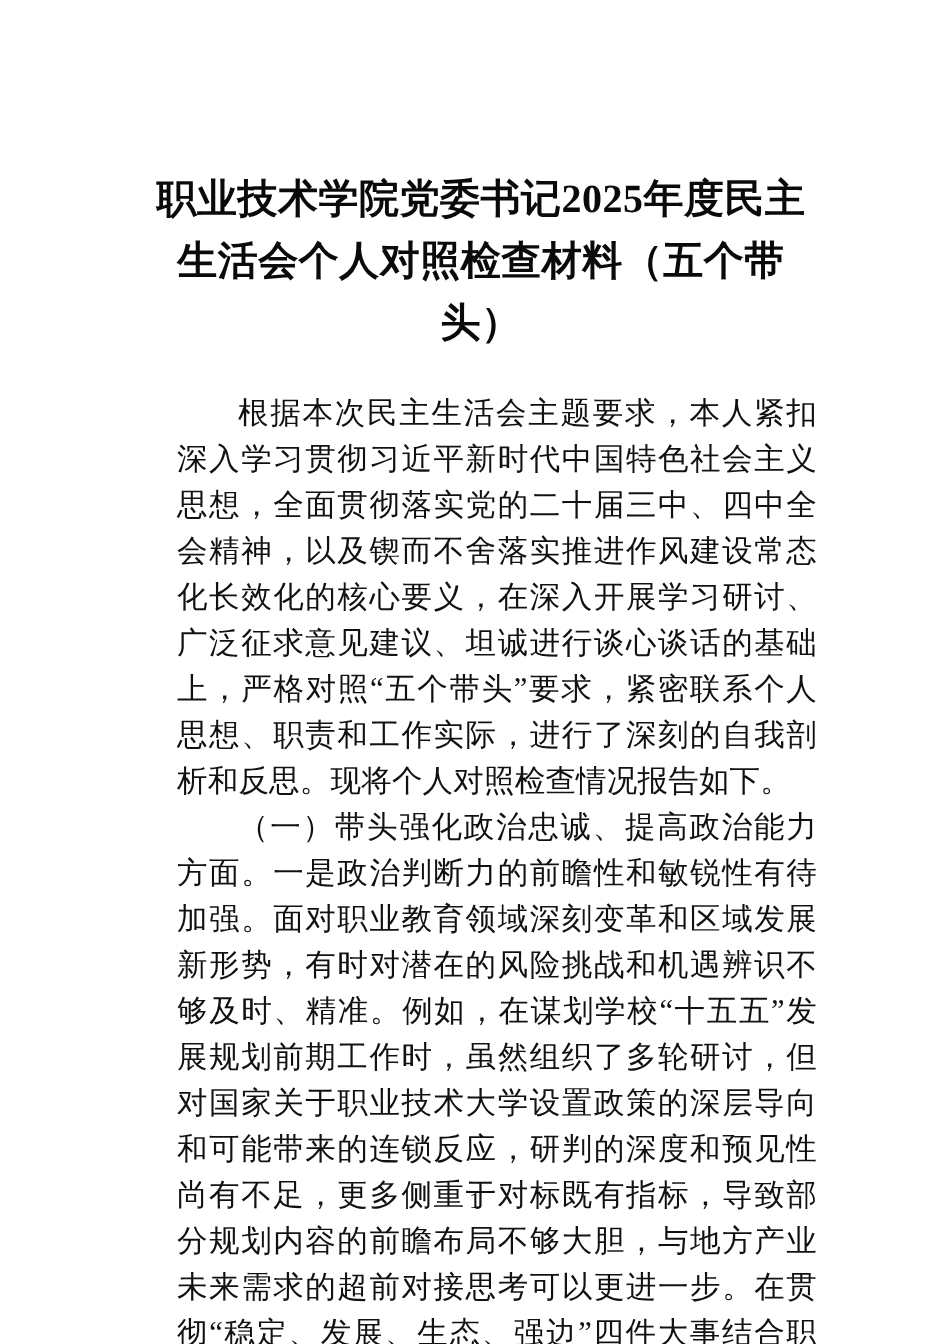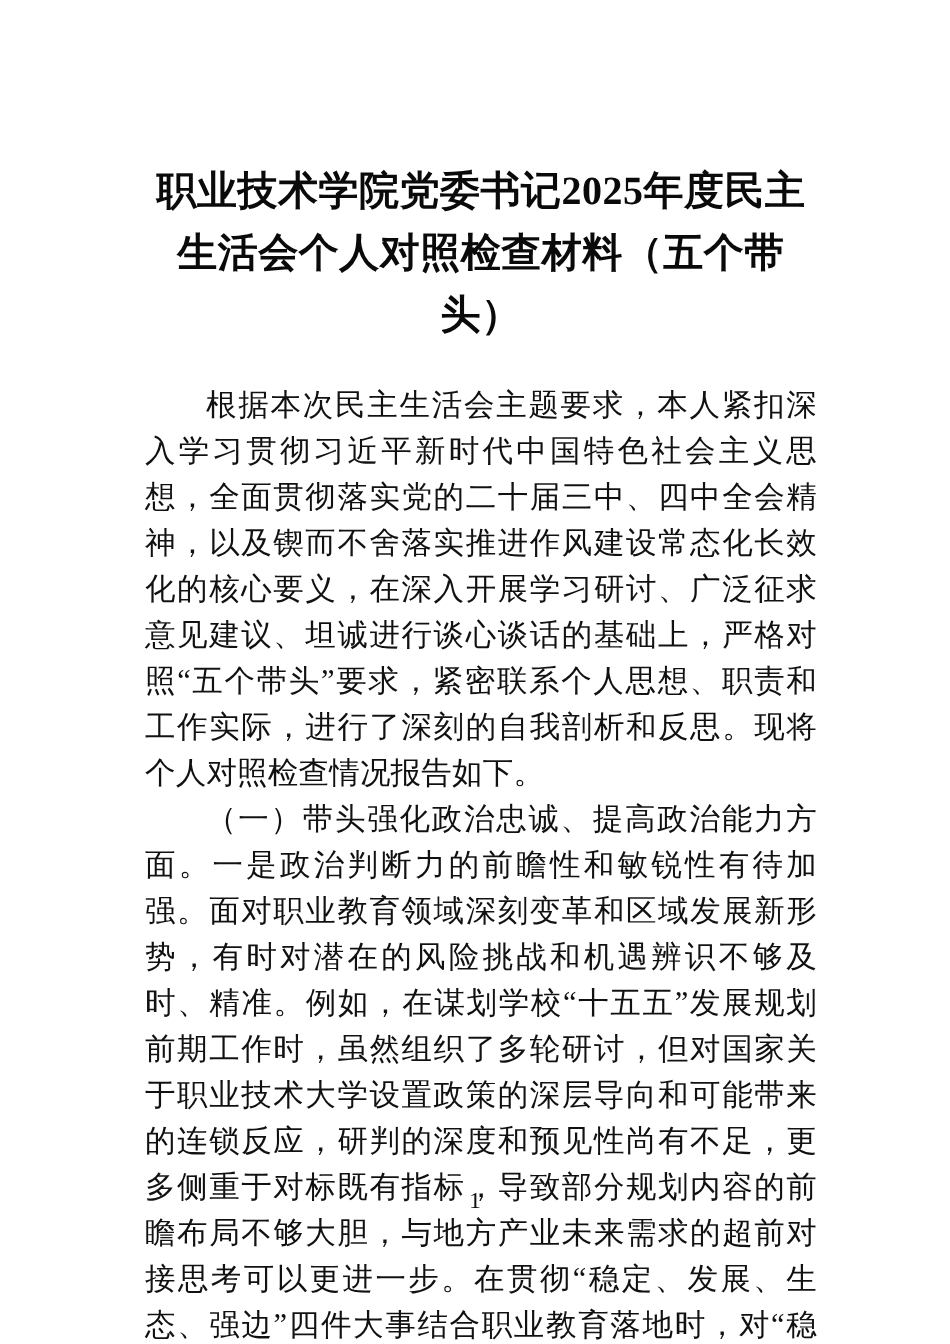--- a/index.html
+++ b/index.html
@@ -28,21 +28,21 @@
 
   
   .content {
     position: absolute;
     left: 145px;
     top: 0;
     width: 672px;
   }
 
   .doc-title {
-    margin: 0;
+    margin: 8px;
     padding: 0;
     padding-top: 160px;
     text-align: center;
     font-family: "Liberation Serif", "DejaVu Serif", serif;
     font-weight: 700;
     font-size: 40px;
     line-height: 1.55;
     letter-spacing: 0.5px;
     color: #0a0a0a;
     text-rendering: geometricPrecision;
@@ -60,20 +60,21 @@
     line-height: 46px;
     text-align: justify;
     text-align-last: left;
     text-justify: inter-ideograph;
     letter-spacing: 0.2px;
     color: #111111;
   }
 
   p.indent {
     text-indent: 2em;
+    margin-left: 32px;
   }
 
   h2.section-heading {
     margin: 0;
     padding: 0;
     font-family: "DejaVu Sans", "Liberation Sans", sans-serif;
     font-weight: 700;
     font-size: 29px;
     line-height: 46px;
     text-indent: 2em;

